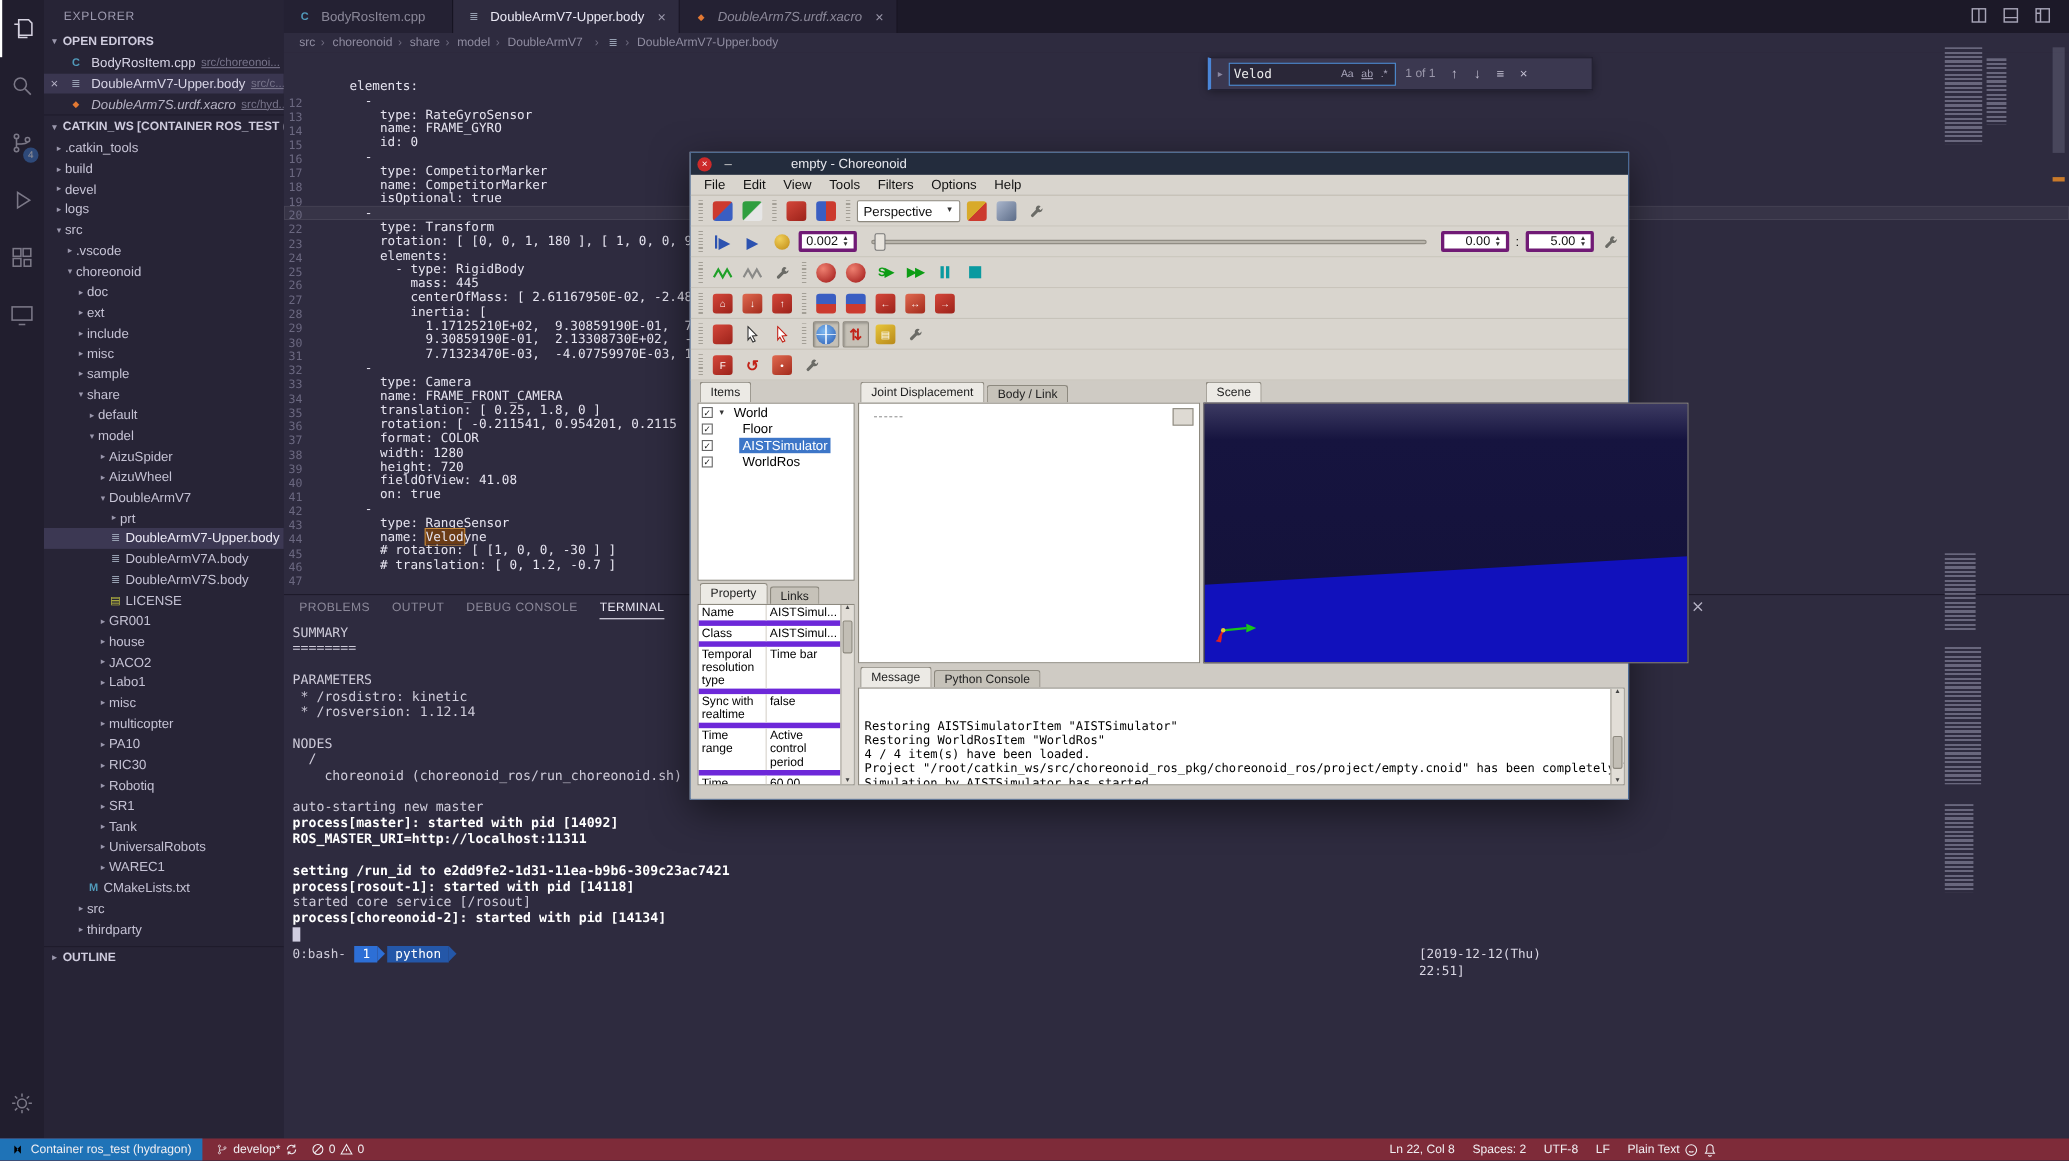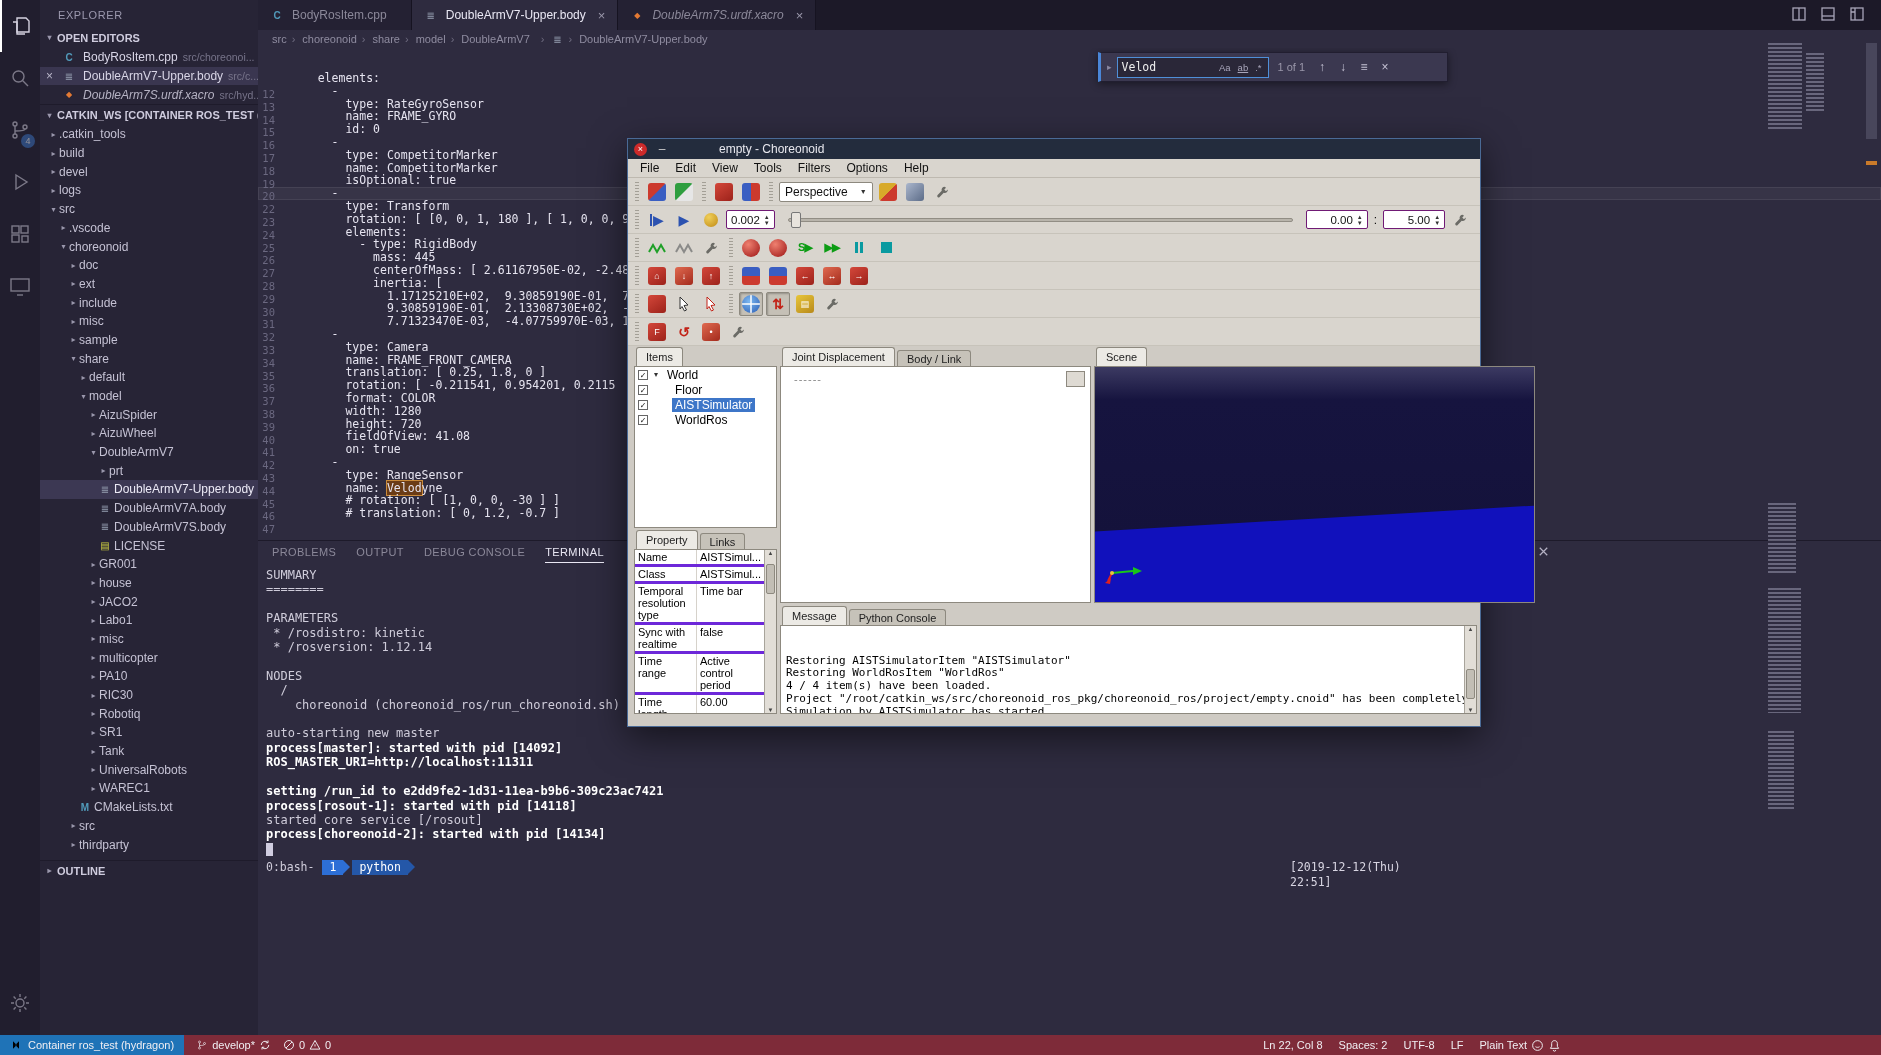--- a/index.html
+++ b/index.html
@@ -21,21 +21,21 @@
   .sb-title{padding:9px 18px 6px;font-size:11px;letter-spacing:.6px;color:#9c99ae;}
   .section-hdr{display:flex;align-items:center;gap:2px;font-weight:bold;font-size:11px;color:#cfccde;
     height:21px;padding-left:4px;white-space:nowrap;overflow:hidden;border-top:1px solid #1e1b2b;}
   .chev{font-size:8px;width:11px;display:inline-block;text-align:center;color:#9a97ac;flex:none;}
   .chev:empty,.ticon:empty{display:none;}
   .oe-row{display:flex;align-items:center;height:18.7px;padding-left:22px;position:relative;gap:5px;white-space:nowrap;}
   .oe-row.active{background:#3a3650;}
   .oe-close{position:absolute;left:6px;color:#b8b5c8;font-size:12px;}
   .oe-name{color:#d8d5e6;}
   .oe-row.italic .oe-name{font-style:italic;color:#b6b3c4;}
-  .oe-path{color:#77748a;font-size:10.5px;overflow:hidden;}
+  .oe-path{color:#77748a;font-size:10.5px;overflow:hidden;text-decoration:underline;}
   .ticon{width:14px;text-align:center;font-size:10px;flex:none;margin-right:2px;}
   .ic-cpp{color:#519aba;font-weight:bold;}
   .ic-body{color:#97a0b2;}
   .ic-xml{color:#e37933;font-size:8px;}
   .ic-cmake{color:#519aba;font-weight:bold;}
   .ic-lic{color:#cbcb41;}
   .titem{display:flex;align-items:center;height:18.7px;white-space:nowrap;color:#c5c2d4;}
   .titem.sel{background:#3c3853;color:#eceaf6;}
   .lvl-1{padding-left:8px;}.lvl-2{padding-left:18px;}.lvl-3{padding-left:28px;}
   .lvl-4{padding-left:38px;}.lvl-5{padding-left:48px;}.lvl-6{padding-left:58px;}
@@ -152,21 +152,21 @@
   .play-bar{width:2px;height:12px;background:#2c52b0;margin-right:1px;}
   .yellow-dot{width:14px;height:14px;border-radius:50%;background:radial-gradient(circle at 35% 30%,#f0cf5a,#c08a14);}
   .green-txt{color:#0c9c14;font-weight:bold;font-size:11px;letter-spacing:-1px;}
   .pause-bars{display:flex;gap:2px;}
   .pause-bars i{width:3px;height:11px;background:#0a9aa0;}
   .stop-sq{width:11px;height:11px;background:#0a9aa0;}
   .red-txt{color:#c22318;font-weight:bold;font-size:14px;line-height:1;}
   .cn-combo{height:20px;background:#fff;border:1px solid #8d897f;display:flex;align-items:center;
     font-size:12px;padding:0 5px;gap:12px;border-radius:2px;flex:none;color:#111;}
   .combo-arrow{font-size:7px;color:#333;}
-  .cn-spin{height:19px;background:#fff;border:1px solid #701a75;display:flex;align-items:center;
+  .cn-spin{height:19px;background:#fff;border:3px solid #701a75;display:flex;align-items:center;
     font-size:11.5px;padding:0 4px;border-radius:2px;flex:none;color:#111;}
   .spin-btns{display:flex;flex-direction:column;font-size:6px;line-height:6px;color:#333;margin-left:4px;}
   .cn-slider{flex:1;max-width:505px;height:4px;background:#b8b4ab;border:1px solid #918d84;
     border-radius:2px;margin:0 10px;position:relative;}
   .slider-handle{position:absolute;left:2px;top:-7px;width:10px;height:16px;background:#e8e4dd;
     border:1px solid #777;border-radius:2px;}
   .cn-dock{flex:1;position:relative;background:#cfcbc4;}
   .qpanel{position:absolute;display:flex;flex-direction:column;}
   .qtabs{display:flex;height:19px;align-items:flex-end;gap:2px;padding-left:2px;flex:none;}
   .qtab{font-size:11px;padding:1px 9px;background:#c6c2b9;border:1px solid #8d897f;border-bottom:none;
@@ -179,21 +179,21 @@
   .ci-chev{font-size:8px;width:10px;color:#333;flex:none;text-align:center;}
   .ci-row.ch .ci-chev{width:18px;}
   .ci-label{padding:0 3px;}
   .ci-row.sel .ci-label{background:#3d76c8;color:#fff;}
   .jd-dashes{position:absolute;left:13px;top:6px;color:#888;font-size:11px;letter-spacing:1px;}
   .jd-box{position:absolute;right:5px;top:4px;width:19px;height:16px;background:#dedad3;border:1px solid #8d897f;}
   .scene-view{position:absolute;inset:0;background:linear-gradient(180deg,#3c3a62 0,#16143f 14%,#131139 100%);}
   .scene-floor{position:absolute;inset:0;background:#1111bc;clip-path:polygon(0 70%,100% 59%,100% 100%,0 100%);}
   .gizmo{position:absolute;left:8px;bottom:16px;}
   .prop-table{position:absolute;left:0;top:0;right:12px;font-size:11px;color:#000;}
-  .prow{display:flex;border-bottom:3px solid #6d28d9;}
+  .prow{display:flex;border-bottom:5px solid #6d28d9;}
   .pk{width:62px;padding:1px 3px;border-right:1px solid #d6d2cb;line-height:12px;}
   .pv{flex:1;padding:1px 3px;line-height:12px;}
   .qscroll{position:absolute;right:0;top:0;bottom:0;width:12px;background:#e2ded7;border-left:1px solid #a8a49b;
     display:flex;flex-direction:column;justify-content:space-between;align-items:center;font-size:6px;color:#444;}
   .qthumb{position:absolute;left:1px;width:9px;height:30px;background:#c2beb5;border:1px solid #8d897f;border-radius:2px;}
   .msg-text{padding:3px 5px;font-family:"DejaVu Sans Mono",monospace;font-size:11px;line-height:12.8px;
     color:#000;white-space:pre;}
   .msg-line{min-height:12.8px;}
   .zz{flex:none;}
 </style>

